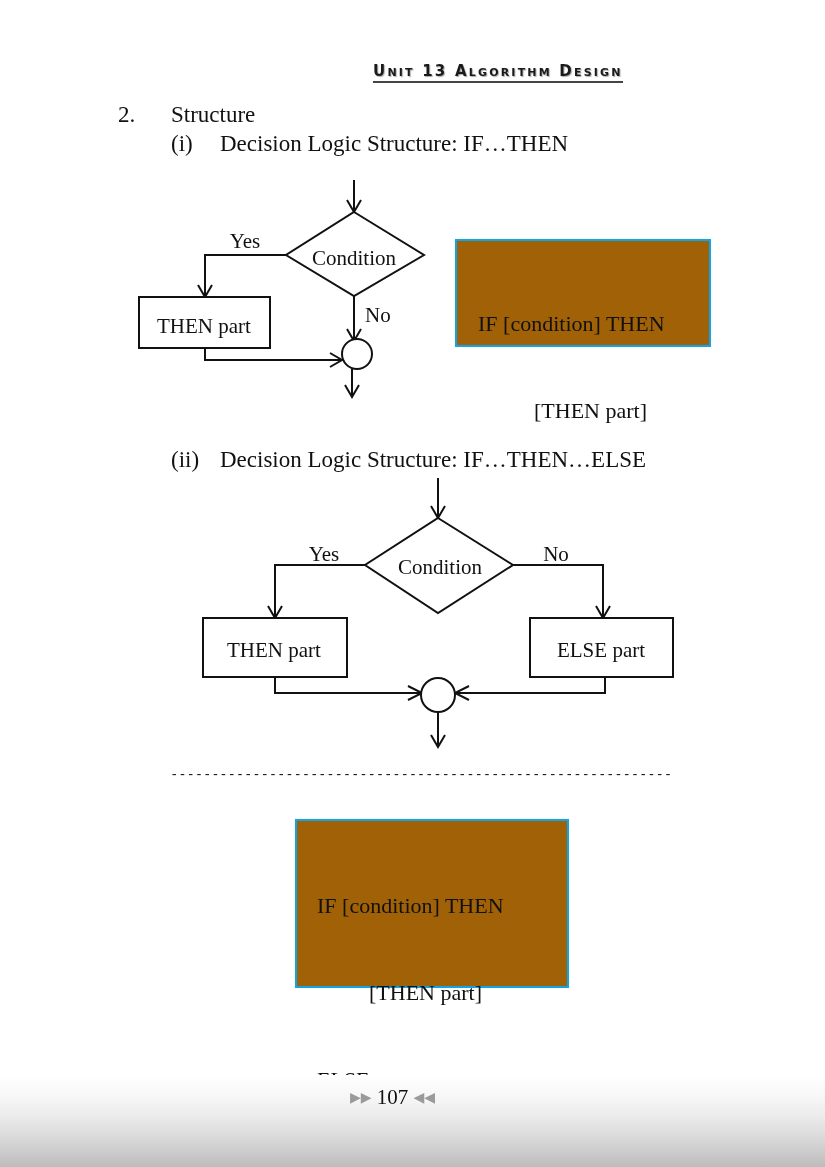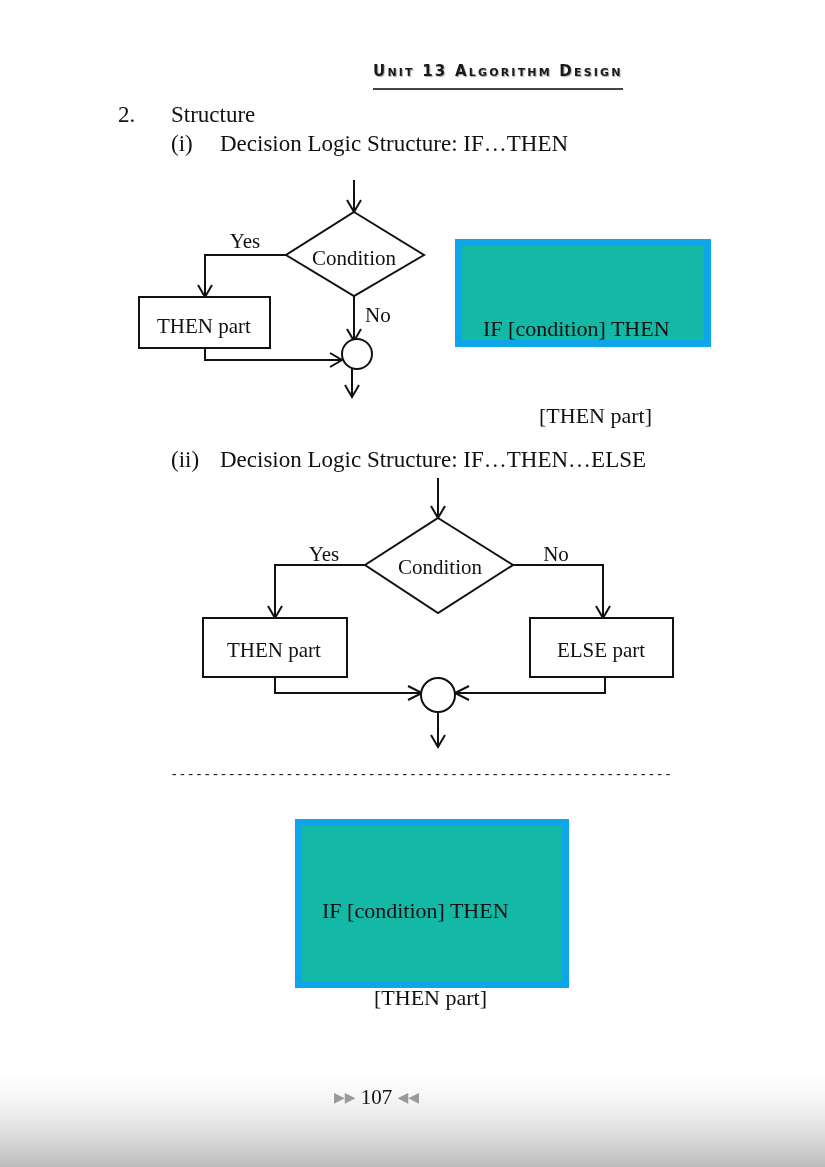--- a/index.html
+++ b/index.html
@@ -6,35 +6,35 @@
     body {
       width:825px; height:1167px; position:relative; overflow:hidden;
       background:#ffffff; color:#111;
       font-family:"Liberation Serif", "DejaVu Serif", serif;
     }
     .abs { position:absolute; }
     .header {
       left:373px; top:62px;
       font-family:"DejaVu Sans", sans-serif; font-size:15px; letter-spacing:2.2px;
       font-variant:small-caps; font-weight:600; color:#1a1a1a;
-      border-bottom:2px solid #444; padding-bottom:8px; line-height:18px;
+      border-bottom:2px solid #444; padding-bottom:1px; line-height:18px;
       text-shadow:1px 1px 1px #aaa;
     }
     .txt { font-size:23px; line-height:26px; white-space:nowrap; }
     svg text { font-family:"Liberation Serif", "DejaVu Serif", serif; fill:#111; }
     .codebox {
-      border:7px solid #0ea5e9; background:#14b8a6; box-sizing:border-box;
+      border:2px solid #0ea5e9; background:#a16207; box-sizing:border-box;
       font-size:23px; line-height:29px; white-space:pre;
     }
     .codebox div { height:29px; }
     .footer-band {
       left:0; top:1075px; width:825px; height:92px;
       background:linear-gradient(to bottom, #ffffff 0%, #f6f6f6 25%, #ebebeb 45%, #dcdcdc 65%, #cdcdcd 82%, #bcbcbc 100%);
     }
-    .pageno { left:0; width:753px; top:1085px; text-align:center; font-size:21px; }
+    .pageno { left:16px; width:753px; top:1085px; text-align:center; font-size:21px; }
     .pageno .tri { color:#9a9a9a; font-size:14px; vertical-align:2px; font-family:"DejaVu Sans", sans-serif; }
   </style>
 </head>
 <body>
 
 <div class="abs header">Unit 13 Algorithm Design</div>
 
 <div class="abs txt" style="left:118px; top:102px;">2.</div>
 <div class="abs txt" style="left:171px; top:102px;">Structure</div>
 

